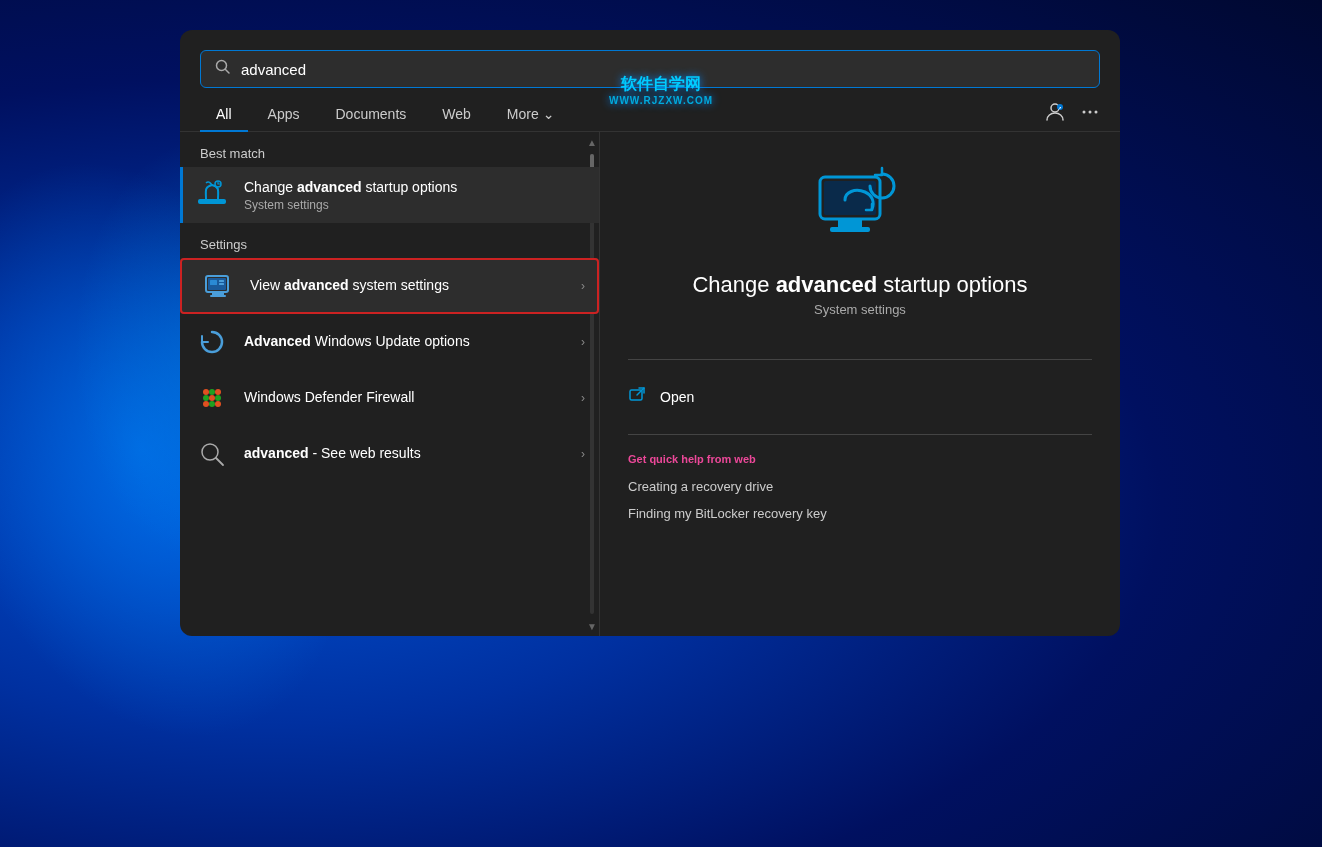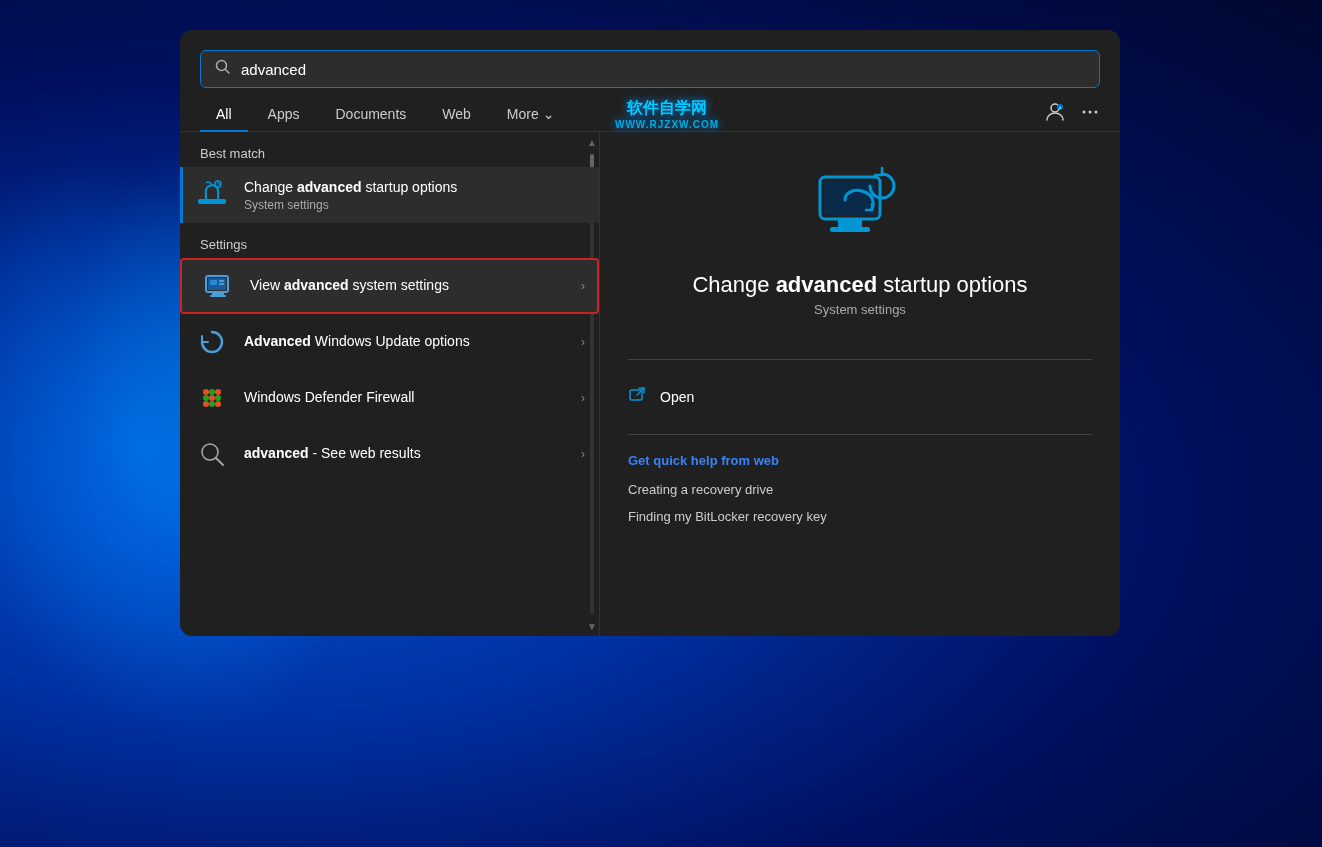--- a/index.html
+++ b/index.html
@@ -281,47 +281,46 @@
     .detail-action-icon {
       color: #0096d6;
       font-size: 16px;
     }
     .detail-action-text {
       color: #ffffff;
       font-size: 14px;
     }
 
     .detail-section-label {
-      color: #3b82f6;
-      font-size: 13px;
+      color: #ec4899;
+      font-size: 11px;
       font-weight: 600;
       margin-bottom: 8px;
     }
 
     .detail-link {
       color: #ccc;
       font-size: 13px;
       padding: 6px 0;
       cursor: pointer;
     }
 
     
     .watermark {
       position: absolute;
-      top: 98px;
+      top: 74px;
       left: 50%;
       transform: translateX(-50%);
       color: #00ccff;
       font-size: 16px;
       font-weight: bold;
       text-align: center;
       z-index: 100;
       text-shadow: 0 0 8px #0088ff;
       pointer-events: none;
-      margin-left: 6px;
     }
     .watermark-sub {
       font-size: 10px;
       color: #00aadd;
       letter-spacing: 1px;
     }
   </style>
 </head>
 <body>
 

